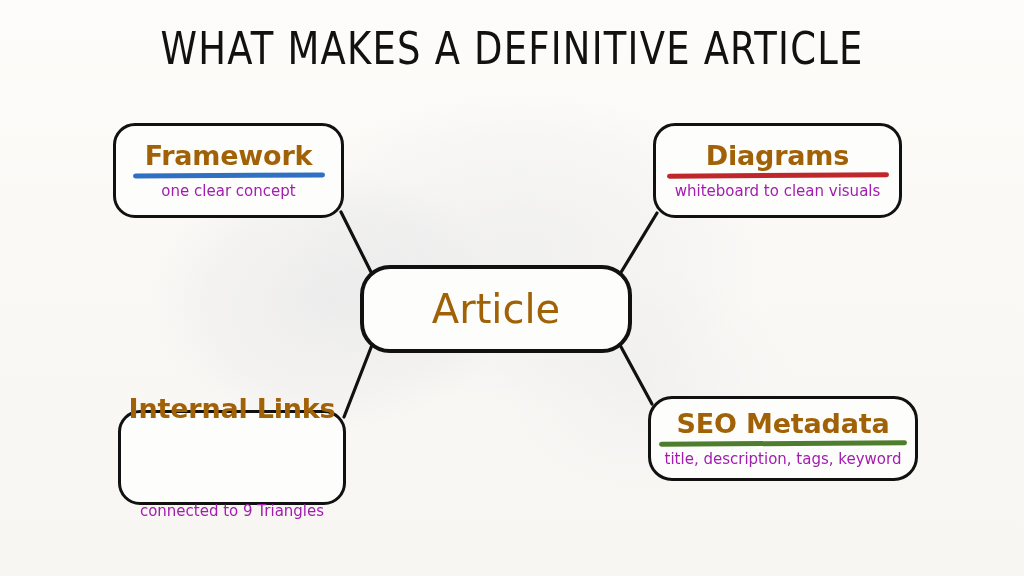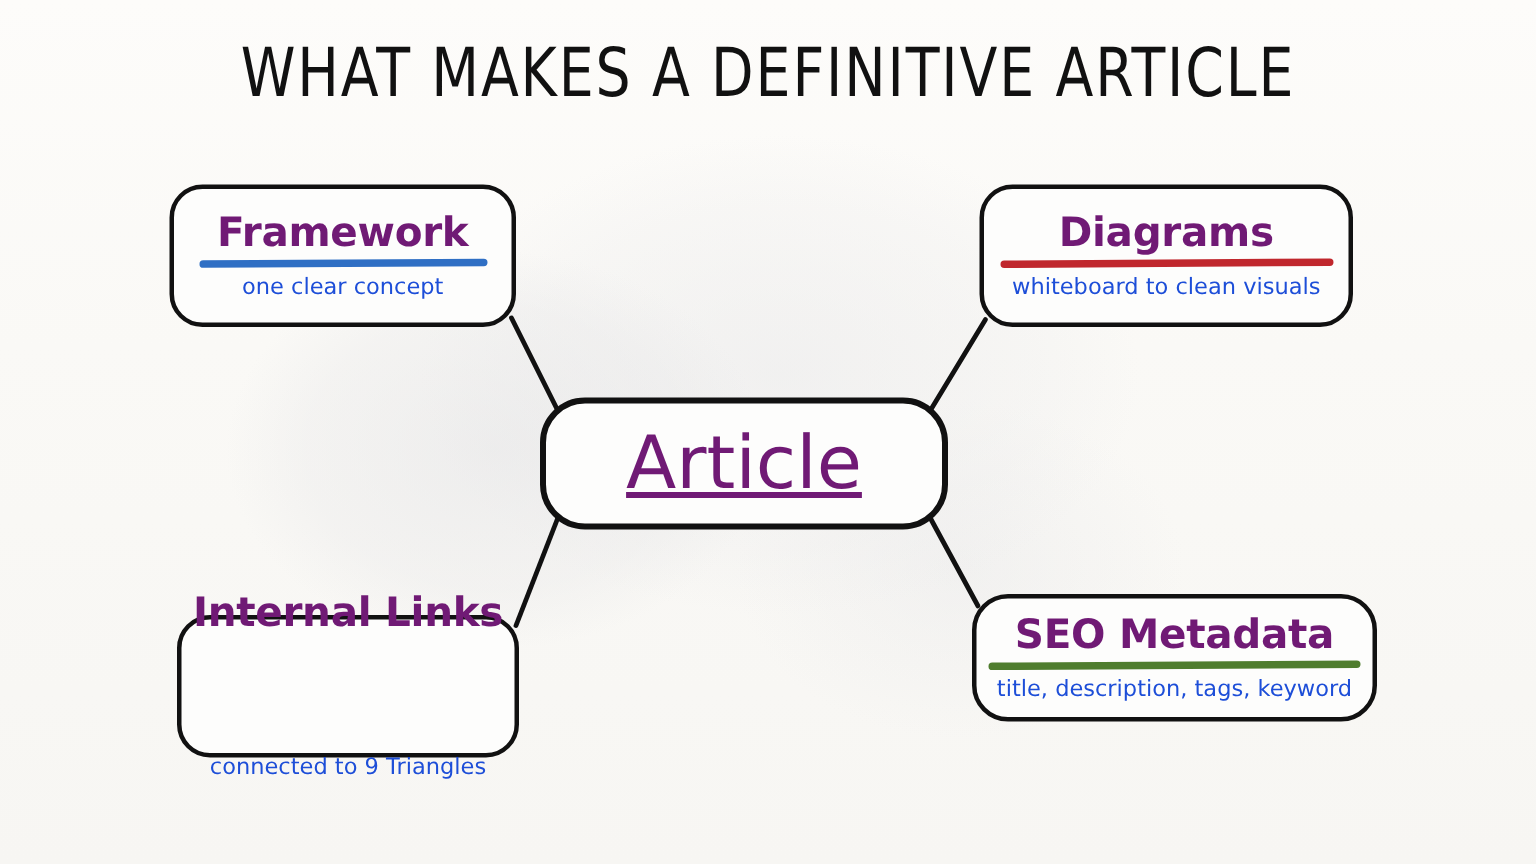--- a/index.html
+++ b/index.html
@@ -44,38 +44,38 @@
     border-radius: 24px;
     display: flex;
     flex-direction: column;
     align-items: center;
     justify-content: center;
   }
 
   .node-title {
     font-family: "DejaVu Sans", sans-serif;
     font-weight: bold;
-    color: #701a75;
+    color: #a16207;
     line-height: 1.05;
     letter-spacing: -0.2px;
     white-space: nowrap;
   }
 
   .node-rule {
     height: 5px;
     border-radius: 3px;
     margin-top: 3px;
     margin-bottom: 5px;
     transform: rotate(-0.35deg);
   }
 
   .node-sub {
     font-family: "DejaVu Sans", sans-serif;
     font-size: 15px;
-    color: #1d4ed8;
+    color: #a21caf;
     white-space: nowrap;
     line-height: 1.1;
   }
 
   
   #page-title {
     position: absolute;
     top: 22px;
     left: 0;
     width: 1024px;
@@ -92,24 +92,23 @@
   }
 
   
   #node-center {
     left: 360px; top: 265px;
     width: 272px; height: 88px;
     border-width: 4px;
     border-radius: 30px;
   }
   #node-center .node-title {
-    font-size: 49px;
+    font-size: 40px;
     font-weight: normal;
     letter-spacing: 0px;
-    text-decoration: underline;
   }
 
   #node-framework {
     left: 113px; top: 123px;
     width: 231px; height: 95px;
     border-radius: 22px;
   }
   #node-framework .node-title { font-size: 27px; }
   #node-framework .node-rule { width: 192px; }
 

